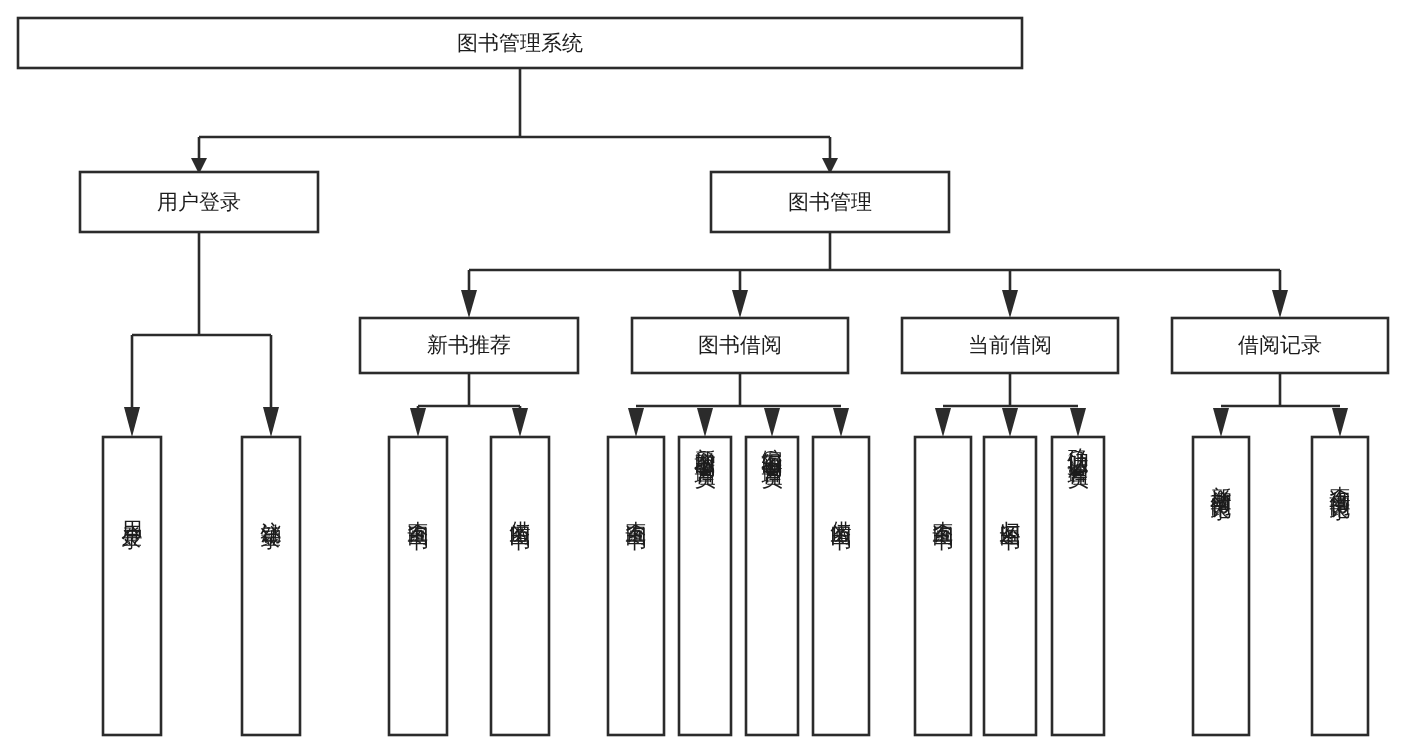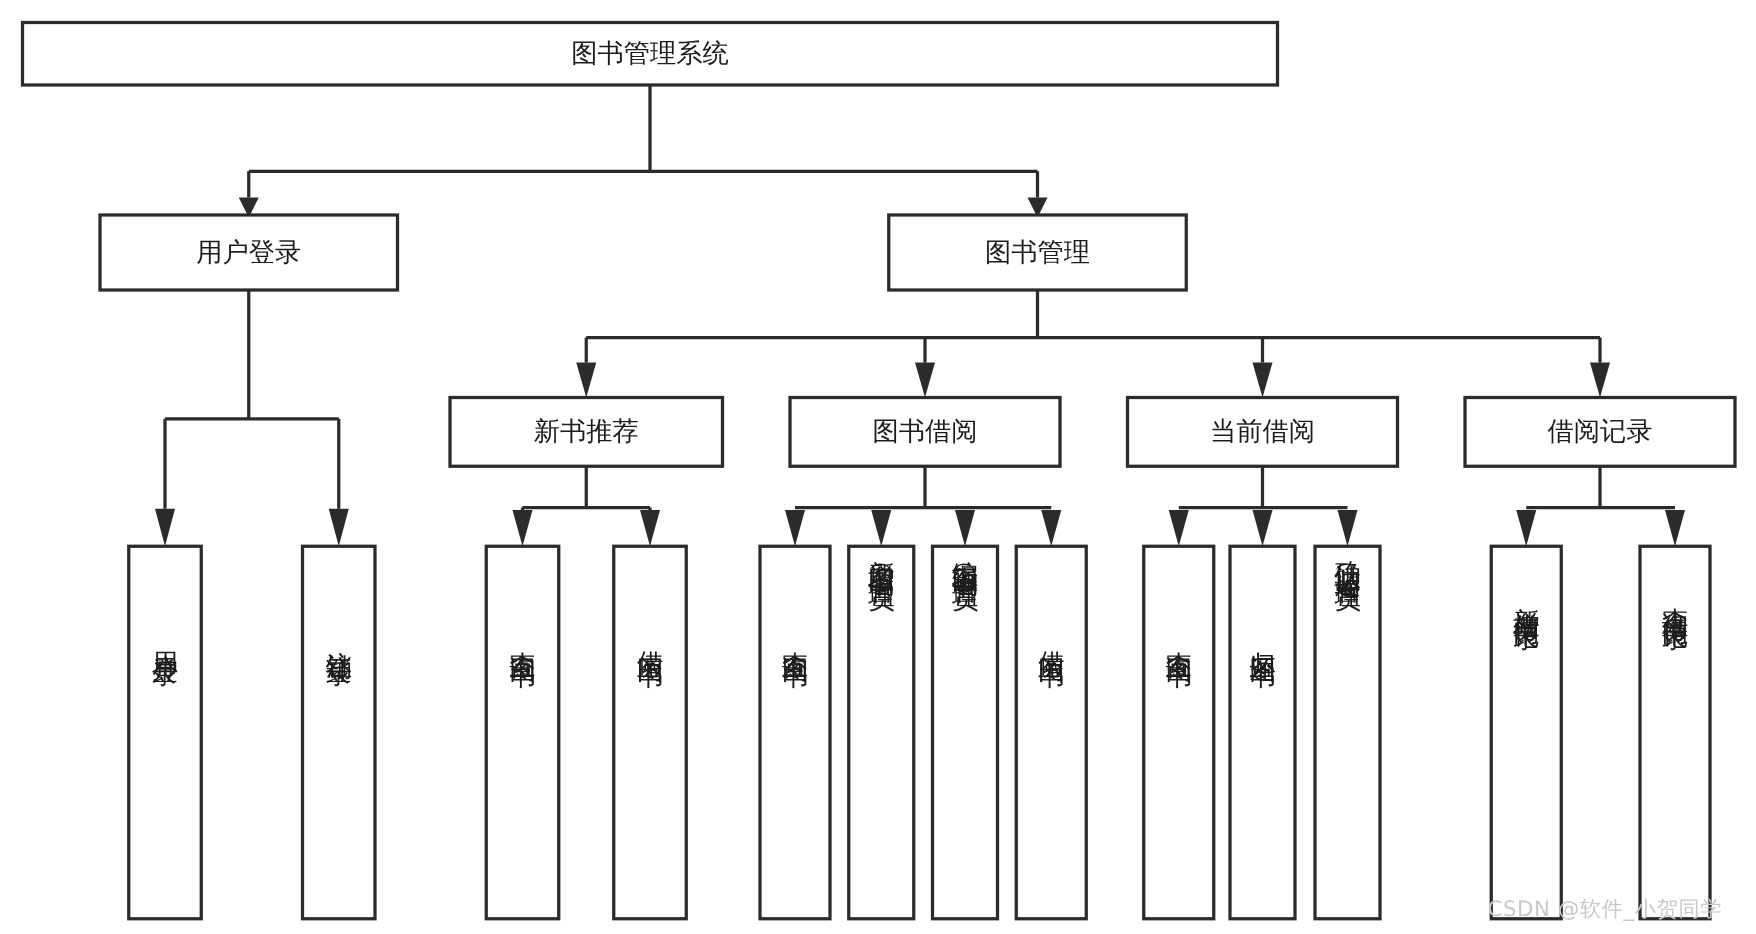--- a/index.html
+++ b/index.html
@@ -223,15 +223,14 @@
       <text class="node-label-v" x="1221" y="478">新增借阅记录</text>
     </g>
 
     <g>
       <rect class="node-box" x="1312" y="437" width="56" height="298"></rect>
       <text class="node-label-v" x="1340" y="478">查询借阅记录</text>
     </g>
 
   </svg>
 
-  <div class="watermark-text">CSDN @软件_小贺同学</div>
 
 </div>
 
 </body></html>

